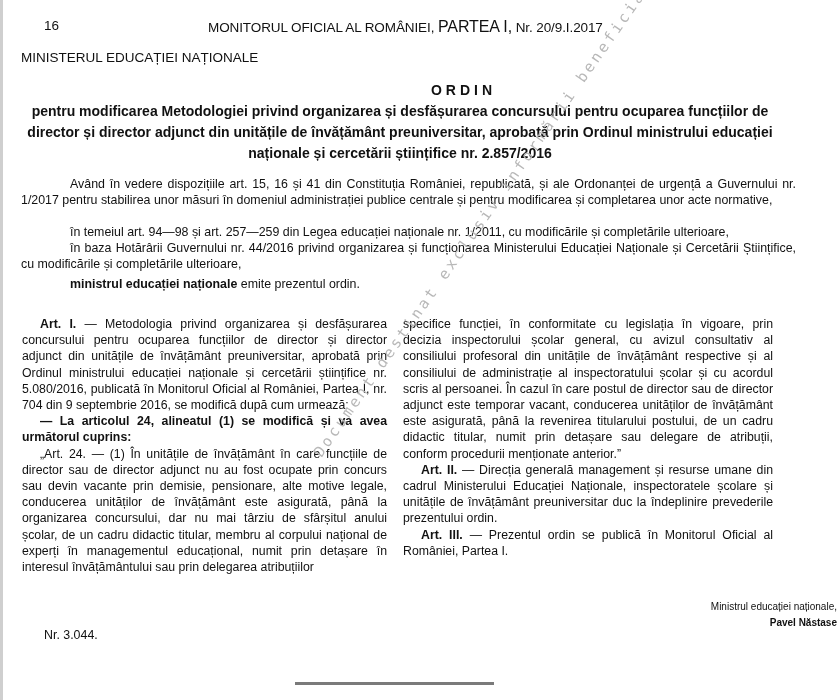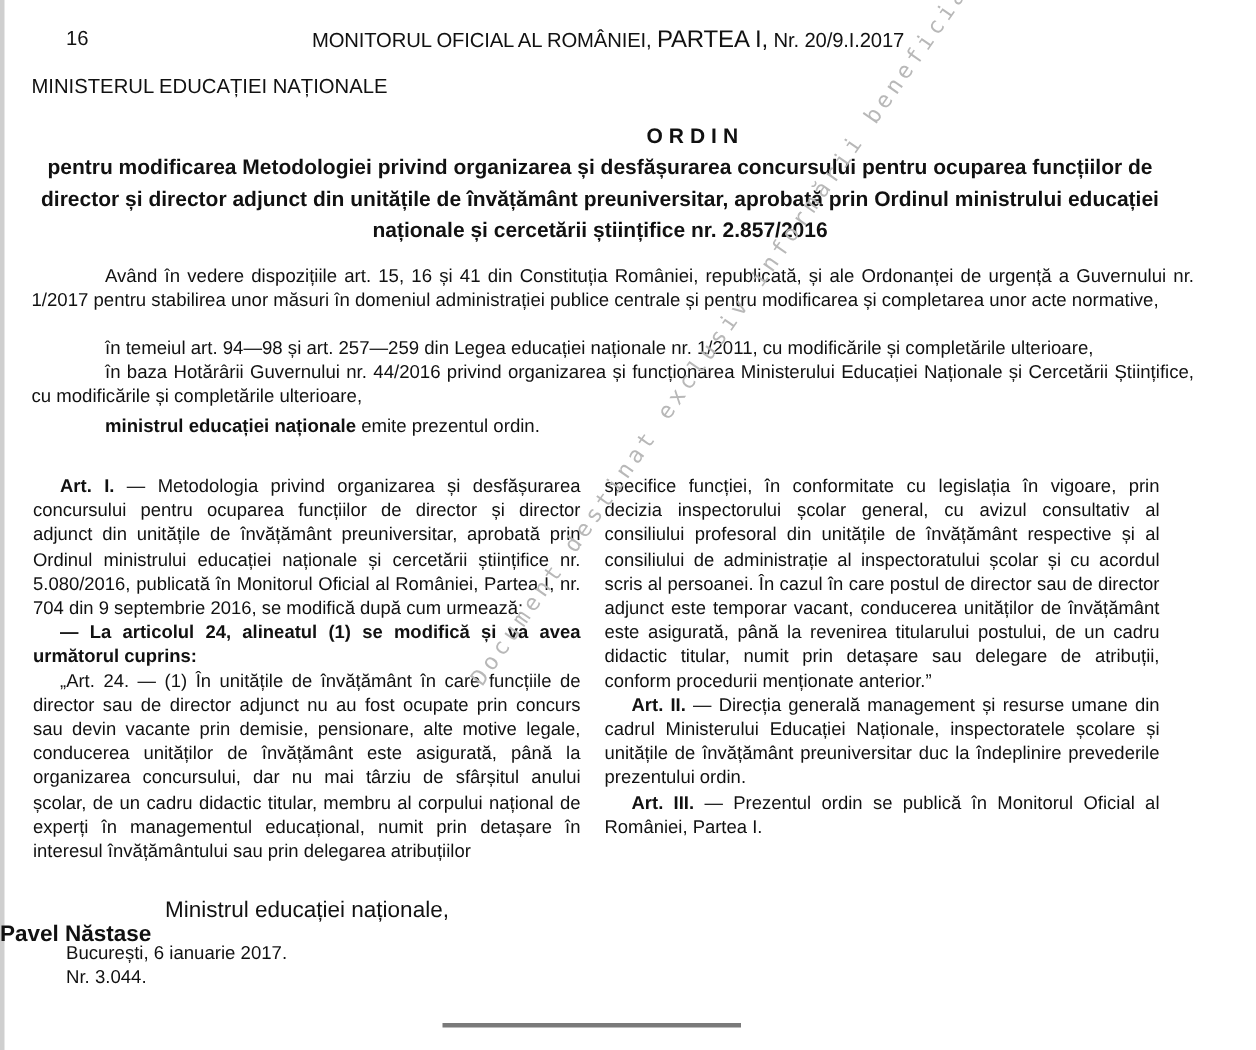--- a/index.html
+++ b/index.html
@@ -21,21 +21,21 @@
     .p1 { top: 176px; }
     .p2 { top: 224px; }
     .p3 { top: 240px; }
     .p4 { top: 276px; }
     .col { position: absolute; font-size: 12.3px; line-height: 16.2px; text-align: justify; }
     .col-left { left: 22px; top: 316px; width: 365px; }
     .col-right { left: 403px; top: 316px; width: 370px; }
     .col p { margin: 0; text-indent: 18px; }
     .col p.noindent { text-indent: 0; }
     b { font-weight: bold; }
-    .signature { position: absolute; top: 599px; left: 0; width: 837px; text-align: left; font-size: 15px; line-height: 16px; }
+    .signature { position: absolute; top: 599px; left: 0; width: 837px; text-align: right; font-size: 10px; line-height: 16px; }
     .signature .role { display: block; padding-left: 110px; }
     .signature .name { display: block; font-weight: bold; }
     .place-date { position: absolute; left: 44px; top: 627px; font-size: 12.4px; line-height: 16px; }
     .end-rule { position: absolute; left: 295px; top: 682px; width: 199px; height: 3px; background: #7a7a7a; }
     .watermark {
       position: absolute; left: 310px; top: 450px; transform-origin: left top;
       transform: rotate(-55deg); font-family: "DejaVu Sans Mono", monospace;
       font-size: 15px; color: #b8b8b8; white-space: nowrap; letter-spacing: 3px; pointer-events: none;
     }
   </style>
@@ -74,19 +74,18 @@
   <p><b>Art. II.</b><span> — Direcția generală management și resurse umane din cadrul Ministerului Educației Naționale, inspectoratele școlare și unitățile de învățământ preuniversitar duc la îndeplinire prevederile prezentului ordin.</span></p>
   <p><b>Art. III.</b><span> — Prezentul ordin se publică în Monitorul Oficial al României, Partea I.</span></p>
 </div>
 
 <div class="signature">
   <span class="role">Ministrul educației naționale,</span>
   <span class="name">Pavel Năstase</span>
 </div>
 
 <div class="place-date">
-  <div>București, 6 ianuarie 2017.</div>
   <div>Nr. 3.044.</div>
 </div>
 
 <div class="end-rule"></div>
 
 <div class="watermark">Document destinat exclusiv informării beneficiarilor finali</div>
 
 </body></html>

